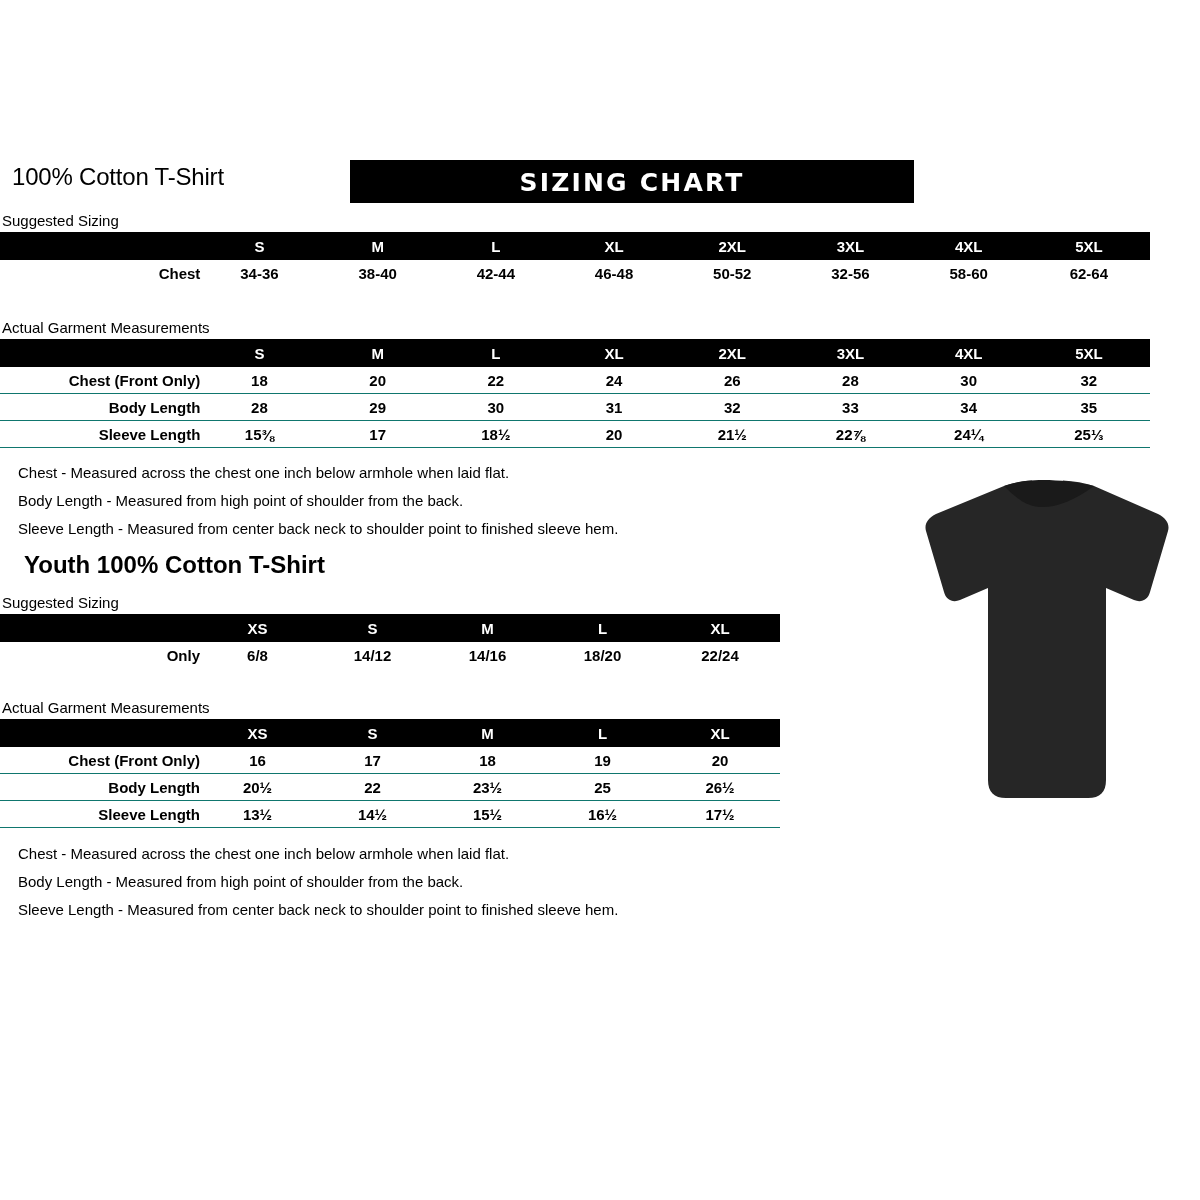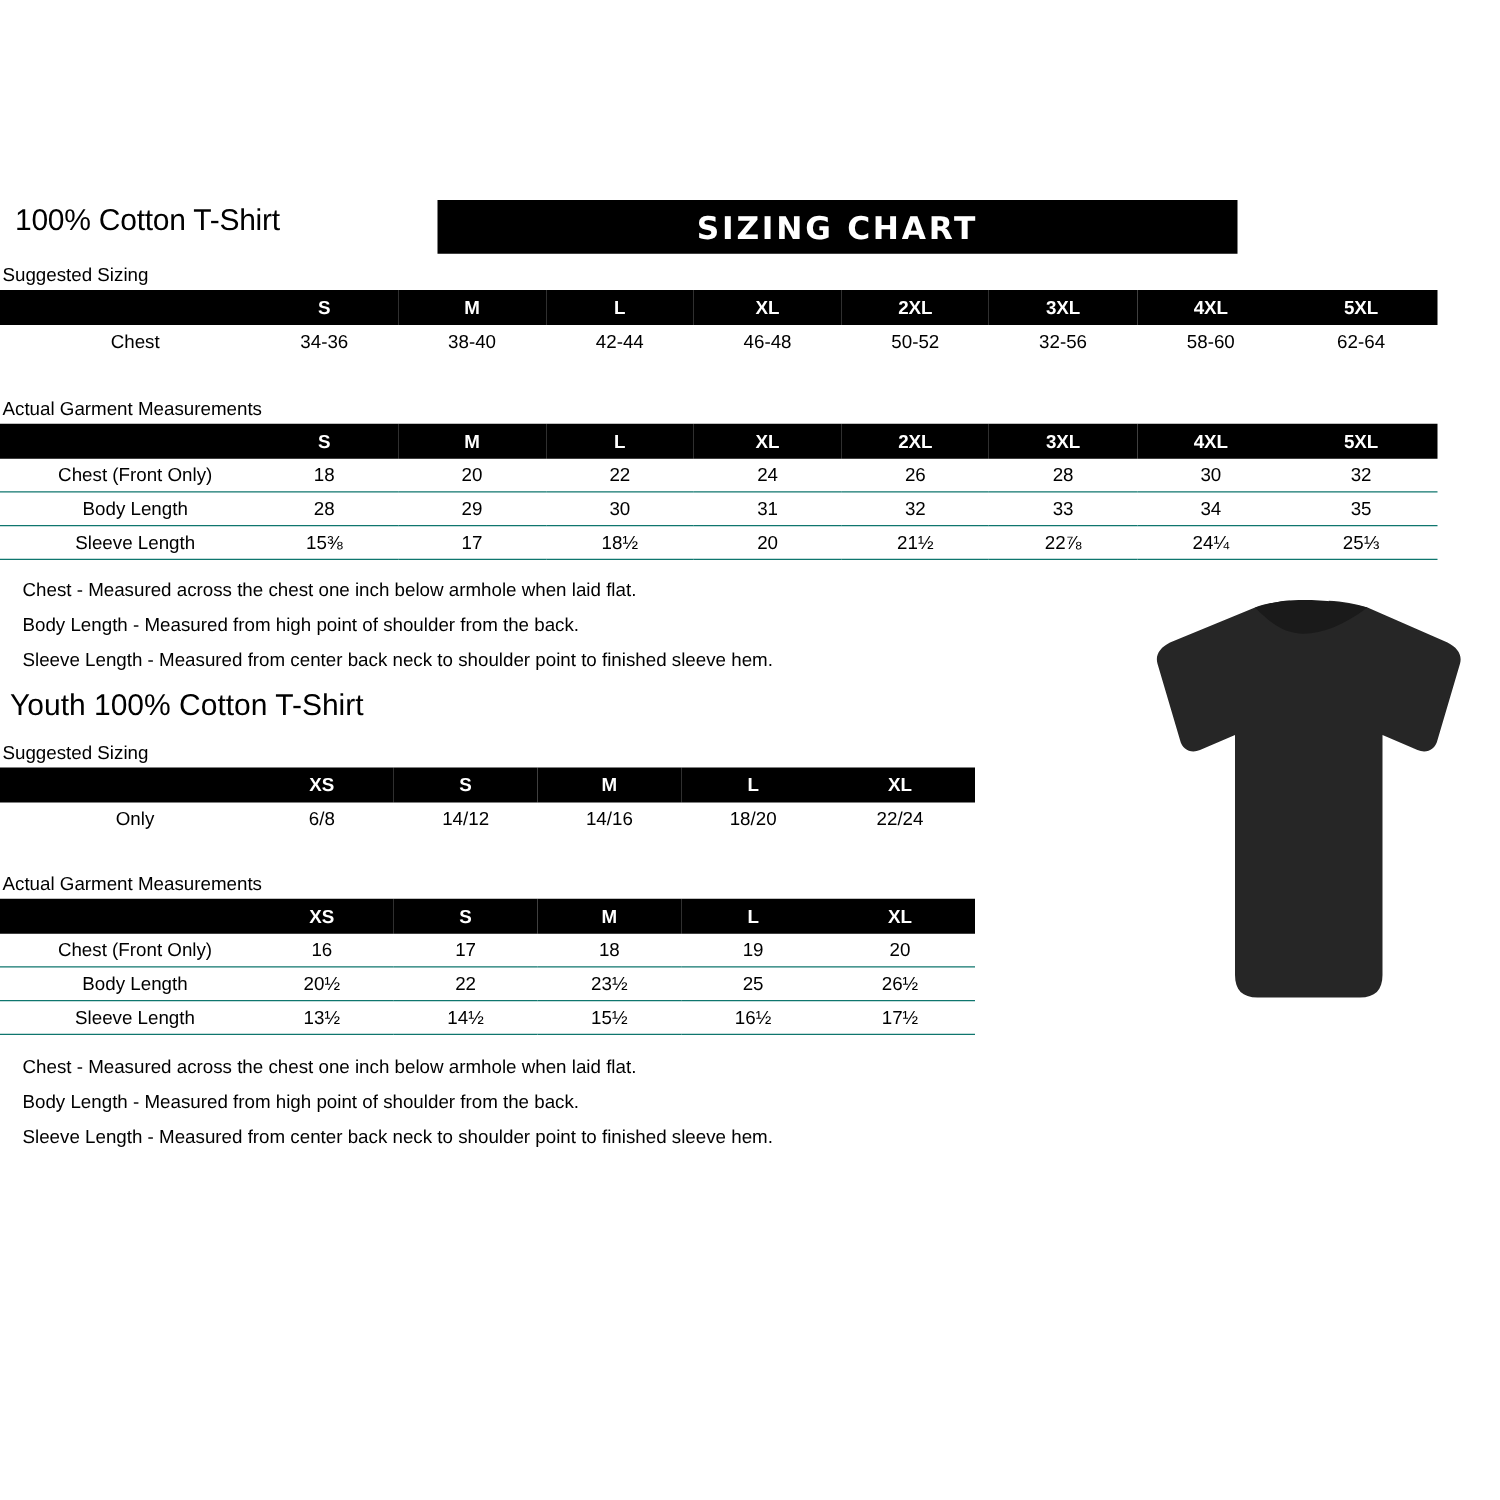--- a/index.html
+++ b/index.html
@@ -37,21 +37,21 @@
     font-size: 24px;
     font-weight: 400;
     letter-spacing: -0.2px;
     white-space: nowrap;
     text-align: right;
   }
   .sizing-banner {
     position: absolute;
     left: 338px;
     top: -3px;
-    width: 640px;
+    width: 564px;
     height: 43px;
     background: #000000;
   }
   .sizing-banner span {
     position: absolute;
     left: 0;
     right: 0;
     top: 8px;
     text-align: center;
     color: #ffffff;
@@ -88,48 +88,48 @@
     background: #000000;
     color: #ffffff;
     font-size: 15px;
     font-weight: 700;
     height: 28px;
   }
   table.sz thead th.rowhead {
     text-align: left;
   }
   table.sz td.rowhead {
-    text-align: center;
-    font-weight: 400;
+    text-align: right;
+    font-weight: 700;
     font-size: 15px;
     padding-left: 16px;
   }
   table.sz td.val {
-    font-weight: 400;
+    font-weight: 700;
     font-size: 15px;
   }
   table.sz tbody tr.bordered td {
     border-bottom: 1px solid #0f766e;
   }
 
   
   .note {
     position: absolute;
     font-size: 15px;
     font-weight: 400;
     white-space: nowrap;
     text-align: center;
   }
 
   .youth-title {
     position: absolute;
-    left: 8px;
+    left: 24px;
     top: 551px;
     font-size: 24px;
-    font-weight: 400;
+    font-weight: 700;
     white-space: nowrap;
   }
 
   
   .shirt {
     position: absolute;
     left: 900px;
     top: 480px;
     width: 285px;
     height: 330px;

